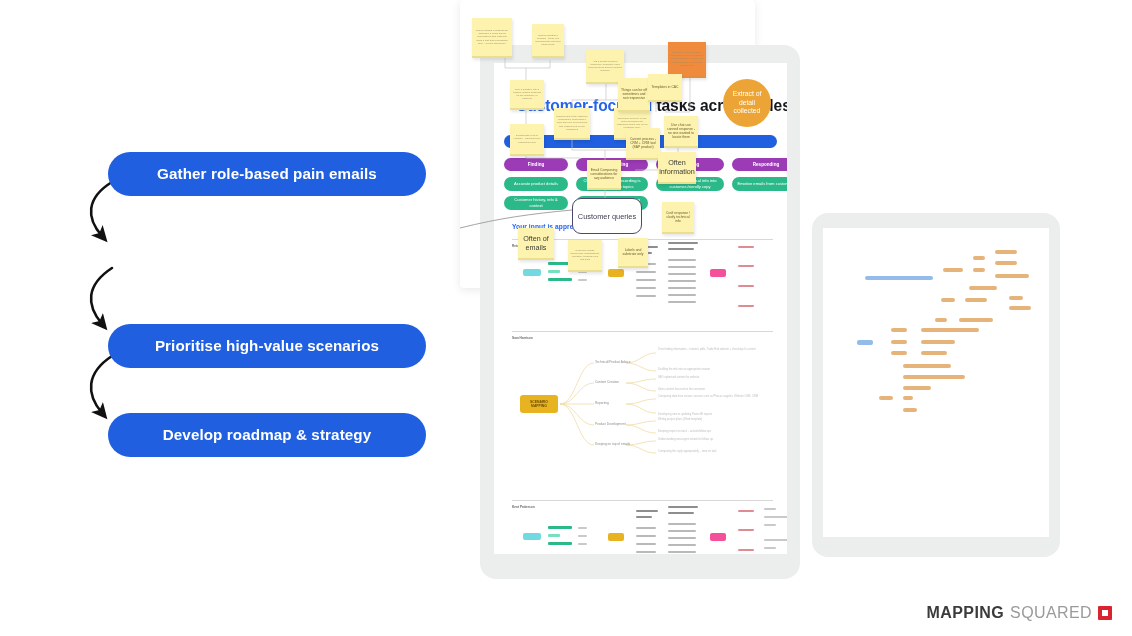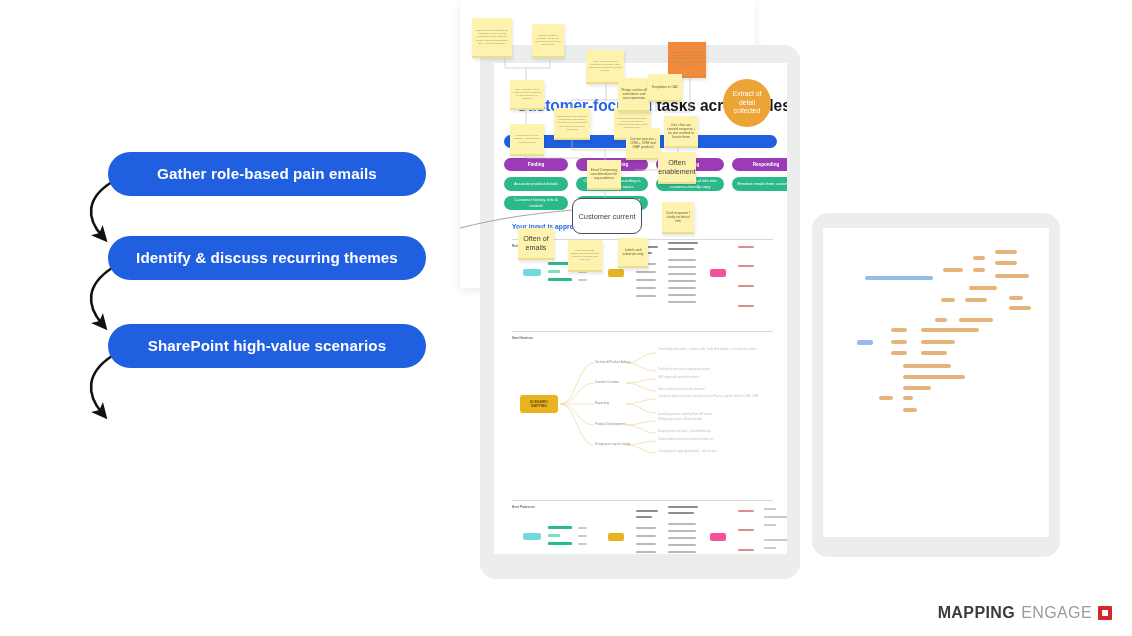--- a/index.html
+++ b/index.html
@@ -175,25 +175,25 @@
         </marker>
       </defs>
       <path d="M112,182 C 86,198 86,218 102,236" fill="none" stroke="#111111" stroke-width="2.6" stroke-linecap="round" marker-end="url(#ah)"></path>
       <path d="M112,268 C 86,285 86,305 102,324" fill="none" stroke="#111111" stroke-width="2.6" stroke-linecap="round" marker-end="url(#ah)"></path>
       <path d="M112,356 C 86,373 86,394 102,413" fill="none" stroke="#111111" stroke-width="2.6" stroke-linecap="round" marker-end="url(#ah)"></path>
     </svg>
 
     <div class="pill p0">
         <span>Gather role-based pain emails</span>
       </div>
-    <div class="pill p1">
-        <span>Identify &amp; discuss  recurring themes</span>
-      </div>
     <div class="pill p2">
-        <span>SharePoint high-value scenarios</span>
+        <span>Prioritise high-value scenarios</span>
+      </div>
+    <div class="pill p3">
+        <span>Develop roadmap &amp; strategy</span>
       </div>
   </div>
 
   <div id="mockups">
 
     <div class="tablet" id="tabletA">
       <div class="screen">
 
         <div class="slide-title"><span class="hl">Customer-focused</span><span> tasks across roles</span></div>
 
@@ -445,41 +445,41 @@
         <div class="note sm" style="left:188px;top:74px;width:34px;height:28px;">
             <span>Templates in CAC</span>
           </div>
         <div class="note sm" style="left:166px;top:128px;width:34px;height:32px;">
             <span>Current process - CRM + CRM tool (SAP product)</span>
           </div>
         <div class="note sm" style="left:204px;top:116px;width:34px;height:32px;">
             <span>Use chat use canned response - no one wanted to locate them</span>
           </div>
         <div class="note big" style="left:198px;top:152px;width:38px;height:32px;">
-            <span>Often enablement</span>
+            <span>Often information</span>
           </div>
 
         <div class="cq-box" style="left:112px;top:198px;width:68px;height:34px;">
-            <span>Customer current</span>
+            <span>Customer queries</span>
           </div>
 
         <div class="note big" style="left:58px;top:228px;width:36px;height:32px;">
             <span>Often of emails</span>
           </div>
         <div class="note tiny" style="left:108px;top:240px;width:34px;height:32px;">Read info across SharePoint, SmartSheets, websites, personal files and docs</div>
         <div class="note sm" style="left:158px;top:238px;width:30px;height:30px;">
             <span>Labels and substrate only</span>
           </div>
         <div class="note sm" style="left:202px;top:202px;width:32px;height:32px;">
             <span>Craft response / clarify technical info</span>
           </div>
       </div>
     </div>
 
   </div>
 
   <div id="logo">
     <span class="w1">MAPPING</span>
-    <span class="w2">ENGAGE</span>
+    <span class="w2">SQUARED</span>
     <span class="sq"></span>
   </div>
 
 </div>
 
 </body></html>

